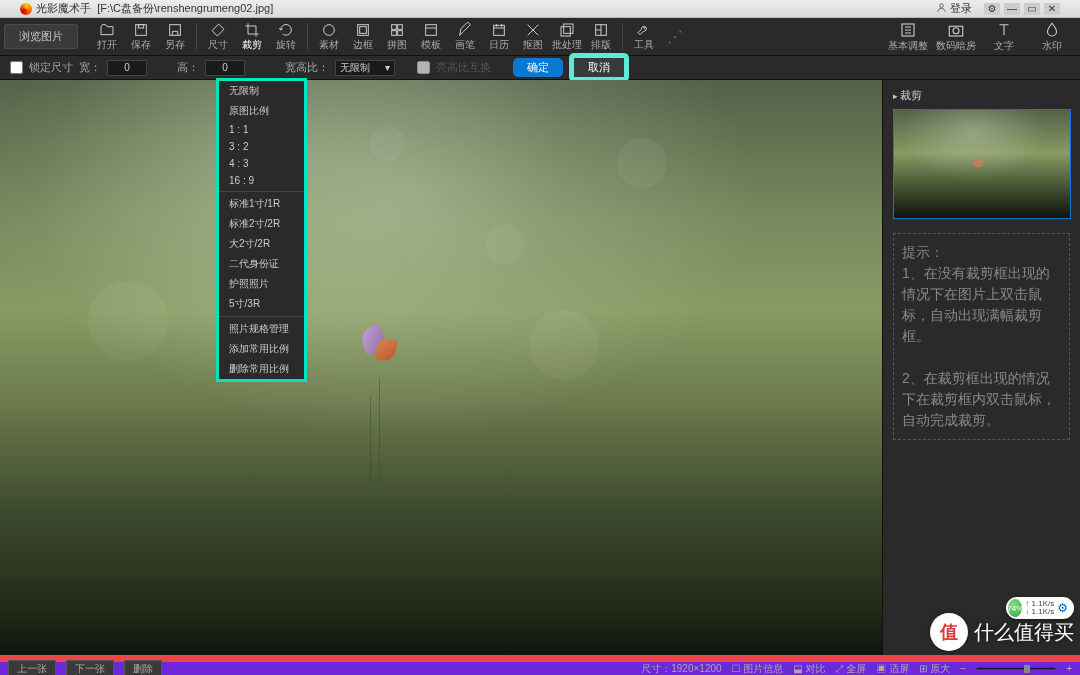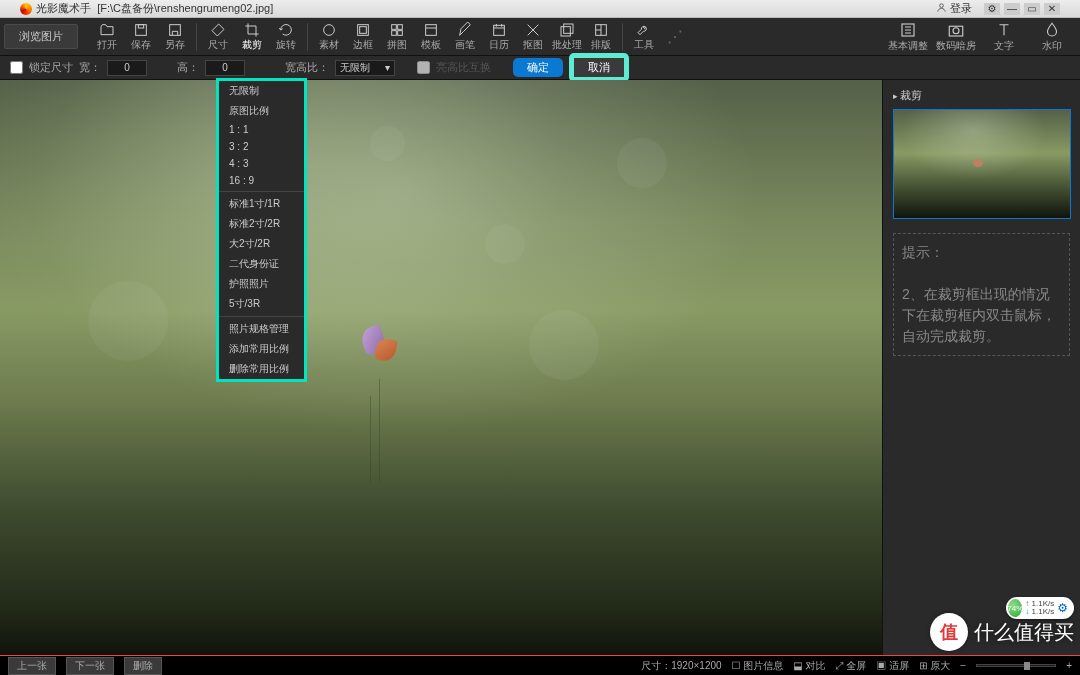--- a/index.html
+++ b/index.html
@@ -59,21 +59,21 @@
 .thumb{width:178px;height:110px;border:1px solid #0b78d1;margin-bottom:12px;background:
   radial-gradient(ellipse 120px 80px at 45% 20%, rgba(220,230,200,0.35), transparent 60%),
   linear-gradient(to bottom,#546048 0%, #889a64 40%, #3e4a2e 75%, #10140c 100%);position:relative;}
 .thumb .tbfly{position:absolute;left:45%;top:45%;width:10px;height:8px;background:#c08060;border-radius:50%;}
 .slider-row{margin:8px 0;}
 .slider-track{height:4px;background:#1a1a1a;border:1px solid #444;position:relative;margin-top:6px;}
 .slider-thumb{position:absolute;width:8px;height:10px;background:#888;top:-4px;}
 .hintbox{border:1px dashed #555;padding:8px;font-size:14px;color:#888;margin-top:14px;line-height:1.5;}
 
 
-.bottombar{height:20px;background:#000000;border-top:1px solid #ef4444;display:flex;align-items:center;font-size:10px;color:#aaa;padding:0 8px;gap:10px;}
+.bottombar{height:20px;background:#6d28d9;border-top:7px solid #ef4444;display:flex;align-items:center;font-size:10px;color:#aaa;padding:0 8px;gap:10px;}
 .bottombar .navbtn{background:#3a3a3a;border:1px solid #555;padding:1px 8px;font-size:10px;}
 .bottombar .flex{flex:1;}
 .bottombar .zoom{height:3px;width:80px;background:#1a1a1a;position:relative;border:1px solid #444;}
 .bottombar .zoom .zt{position:absolute;width:6px;height:8px;background:#888;top:-3px;left:60%;}
 
 
 .watermark{position:absolute;right:6px;bottom:24px;display:flex;align-items:center;gap:6px;pointer-events:none;}
 .watermark .circle{width:38px;height:38px;border-radius:50%;background:#fff;color:#e03a3a;font-size:18px;font-weight:bold;display:flex;align-items:center;justify-content:center;box-shadow:0 0 4px rgba(0,0,0,.4);}
 .watermark .wtxt{color:#fff;font-size:20px;font-weight:normal;text-shadow:0 0 6px rgba(0,0,0,.7);}
 
@@ -283,21 +283,21 @@
     </div>
   </div>
 
   <div class="rightpanel">
     <h4>裁剪</h4>
     <div class="thumb">
         <div class="tbfly"></div>
       </div>
     <div class="hintbox">
       <div>提示：</div>
-      <br>
+      <div>1、在没有裁剪框出现的情况下在图片上双击鼠标，自动出现满幅裁剪框。</div><br>
       <div>2、在裁剪框出现的情况下在裁剪框内双击鼠标，自动完成裁剪。</div>
     </div>
   </div>
 </div>
 
 <div class="dropdown">
   <div class="item">无限制</div>
   <div class="item">原图比例</div>
   <div class="item">1 : 1</div>
   <div class="item">3 : 2</div>

